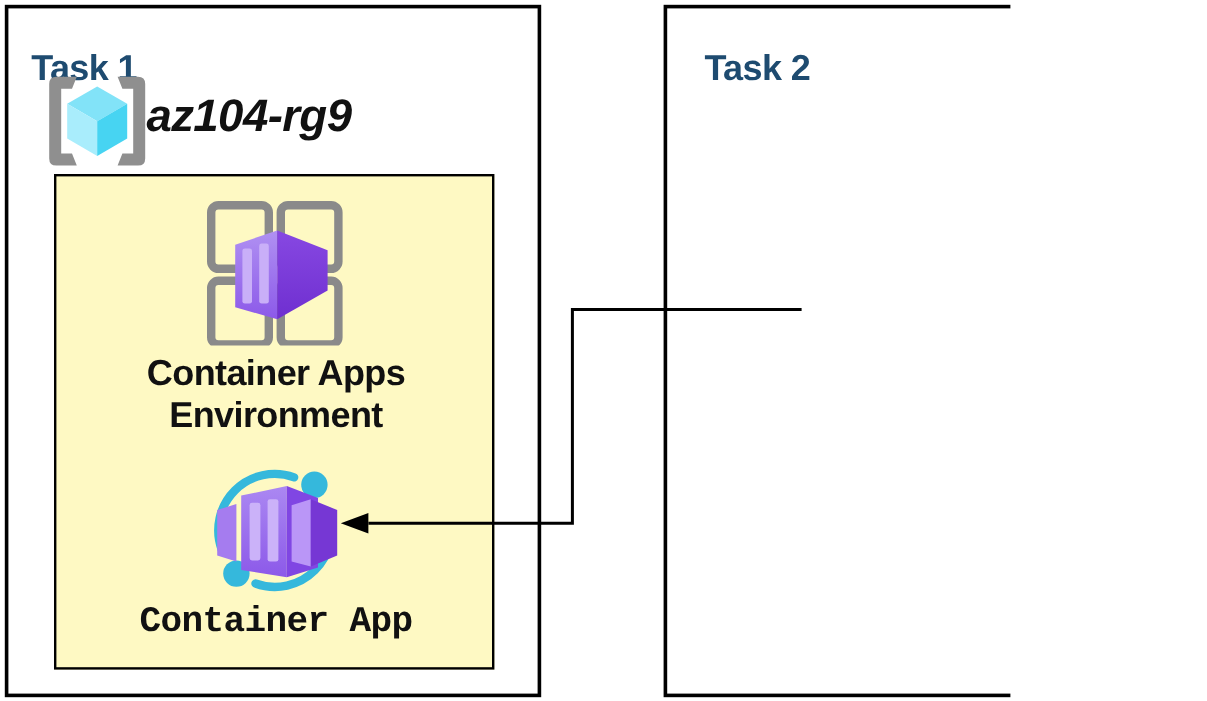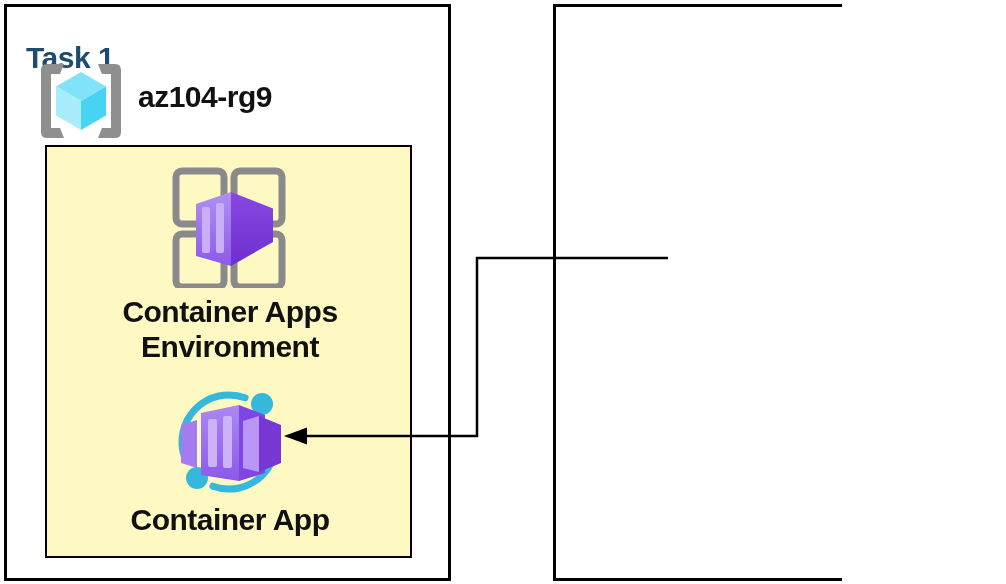--- a/index.html
+++ b/index.html
@@ -13,26 +13,26 @@
   #task2-box{left:553px;top:4px;width:448px;height:577px;}
   .task-title{position:absolute;color:#1E4B70;font-size:30px;line-height:36px;letter-spacing:-0.5px;}
   #task1-title{left:19px;top:8px;}
   #task2-title{left:31px;top:8px;}
   .inner-panel{position:absolute;background:#fef9c3;border:2px solid #000;box-sizing:border-box;}
   #task1-panel{left:38px;top:138px;width:367px;height:413px;}
   #task2-panel{left:45px;top:137px;width:369px;height:312px;}
   .icon{position:absolute;display:block;}
   .icon svg{display:block;width:100%;height:100%;}
   #rg-icon{left:24px;top:51px;width:100px;height:86px;}
-  #rg-name{position:absolute;left:131px;top:67px;font-size:30px;line-height:46px;letter-spacing:-0.5px;}
+  #rg-name{position:absolute;left:115px;top:67px;font-size:38px;line-height:46px;letter-spacing:-0.5px;font-style:italic;}
   #cae-icon{left:122px;top:15px;width:120px;height:126px;}
   #ca-icon{left:120px;top:232px;width:124px;height:126px;}
   .node-label{position:absolute;width:300px;text-align:center;font-size:30px;line-height:35px;letter-spacing:-0.5px;}
   #cae-label{left:33px;top:147px;}
-  #ca-label{left:33px;top:355px;}
+  #ca-label{left:33px;top:355px;font-family:Liberation Mono, monospace;}
   #devices-card{position:absolute;left:70px;top:28px;width:230px;height:180px;background:#ffffff;}
   #tv-label{left:35px;top:231px;}
   #connector{position:absolute;left:0;top:0;width:1006px;height:584px;pointer-events:none;z-index:6;}
 </style>
 </head>
 <body>
 
 <div class="canvas">
 
   <section class="outer-box" id="task1-box">
@@ -105,20 +105,21 @@
             <polygon points="92,37 114,46 114,84 92,93" fill="#7637D4"></polygon>
           </svg>
         </span>
         <div class="node-label" id="ca-label">Container App</div>
       </div>
 
     </div>
   </section>
 
   <section class="outer-box" id="task2-box">
+    <h2 class="task-title" id="task2-title">Task 2</h2>
 
   </section>
 
   <svg id="connector" viewBox="0 0 1006 584" xmlns="http://www.w3.org/2000/svg">
     <path d="M668 258 H477 V436 H307" fill="none" stroke="#000000" stroke-width="2.5"></path>
     <polygon points="284,436 307,427.5 307,444.5" fill="#000000"></polygon>
   </svg>
 
 </div>
 

